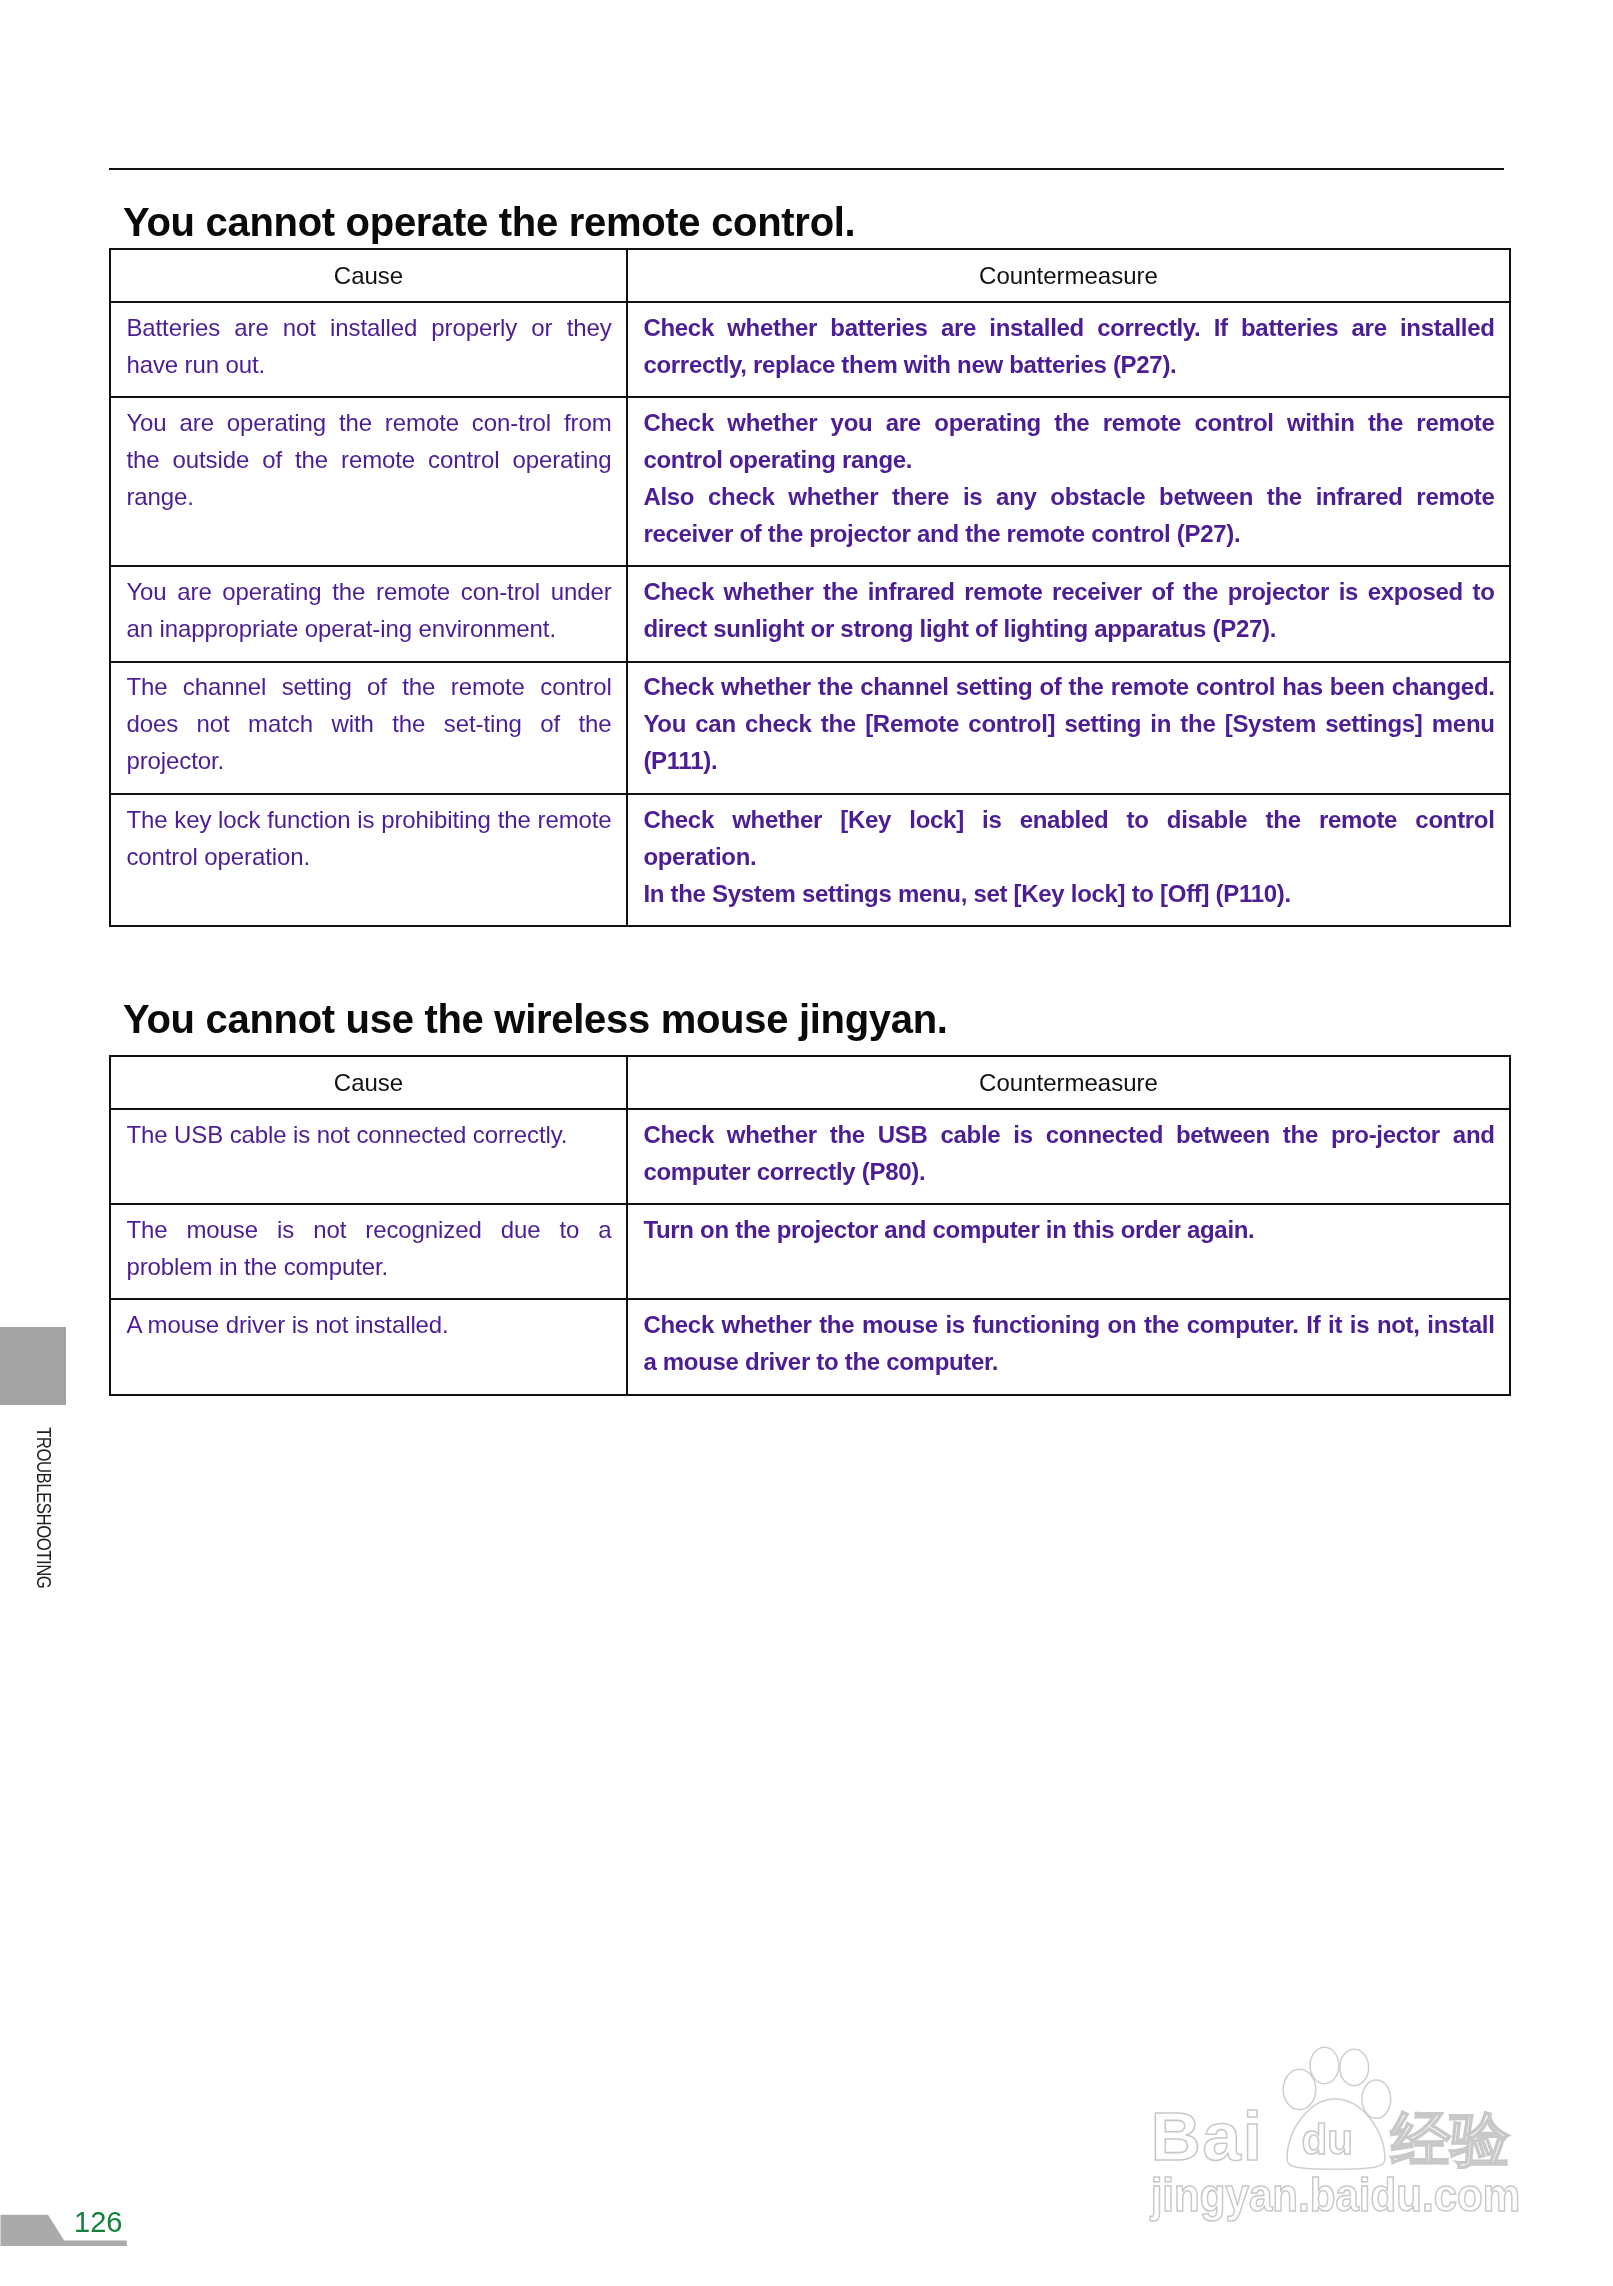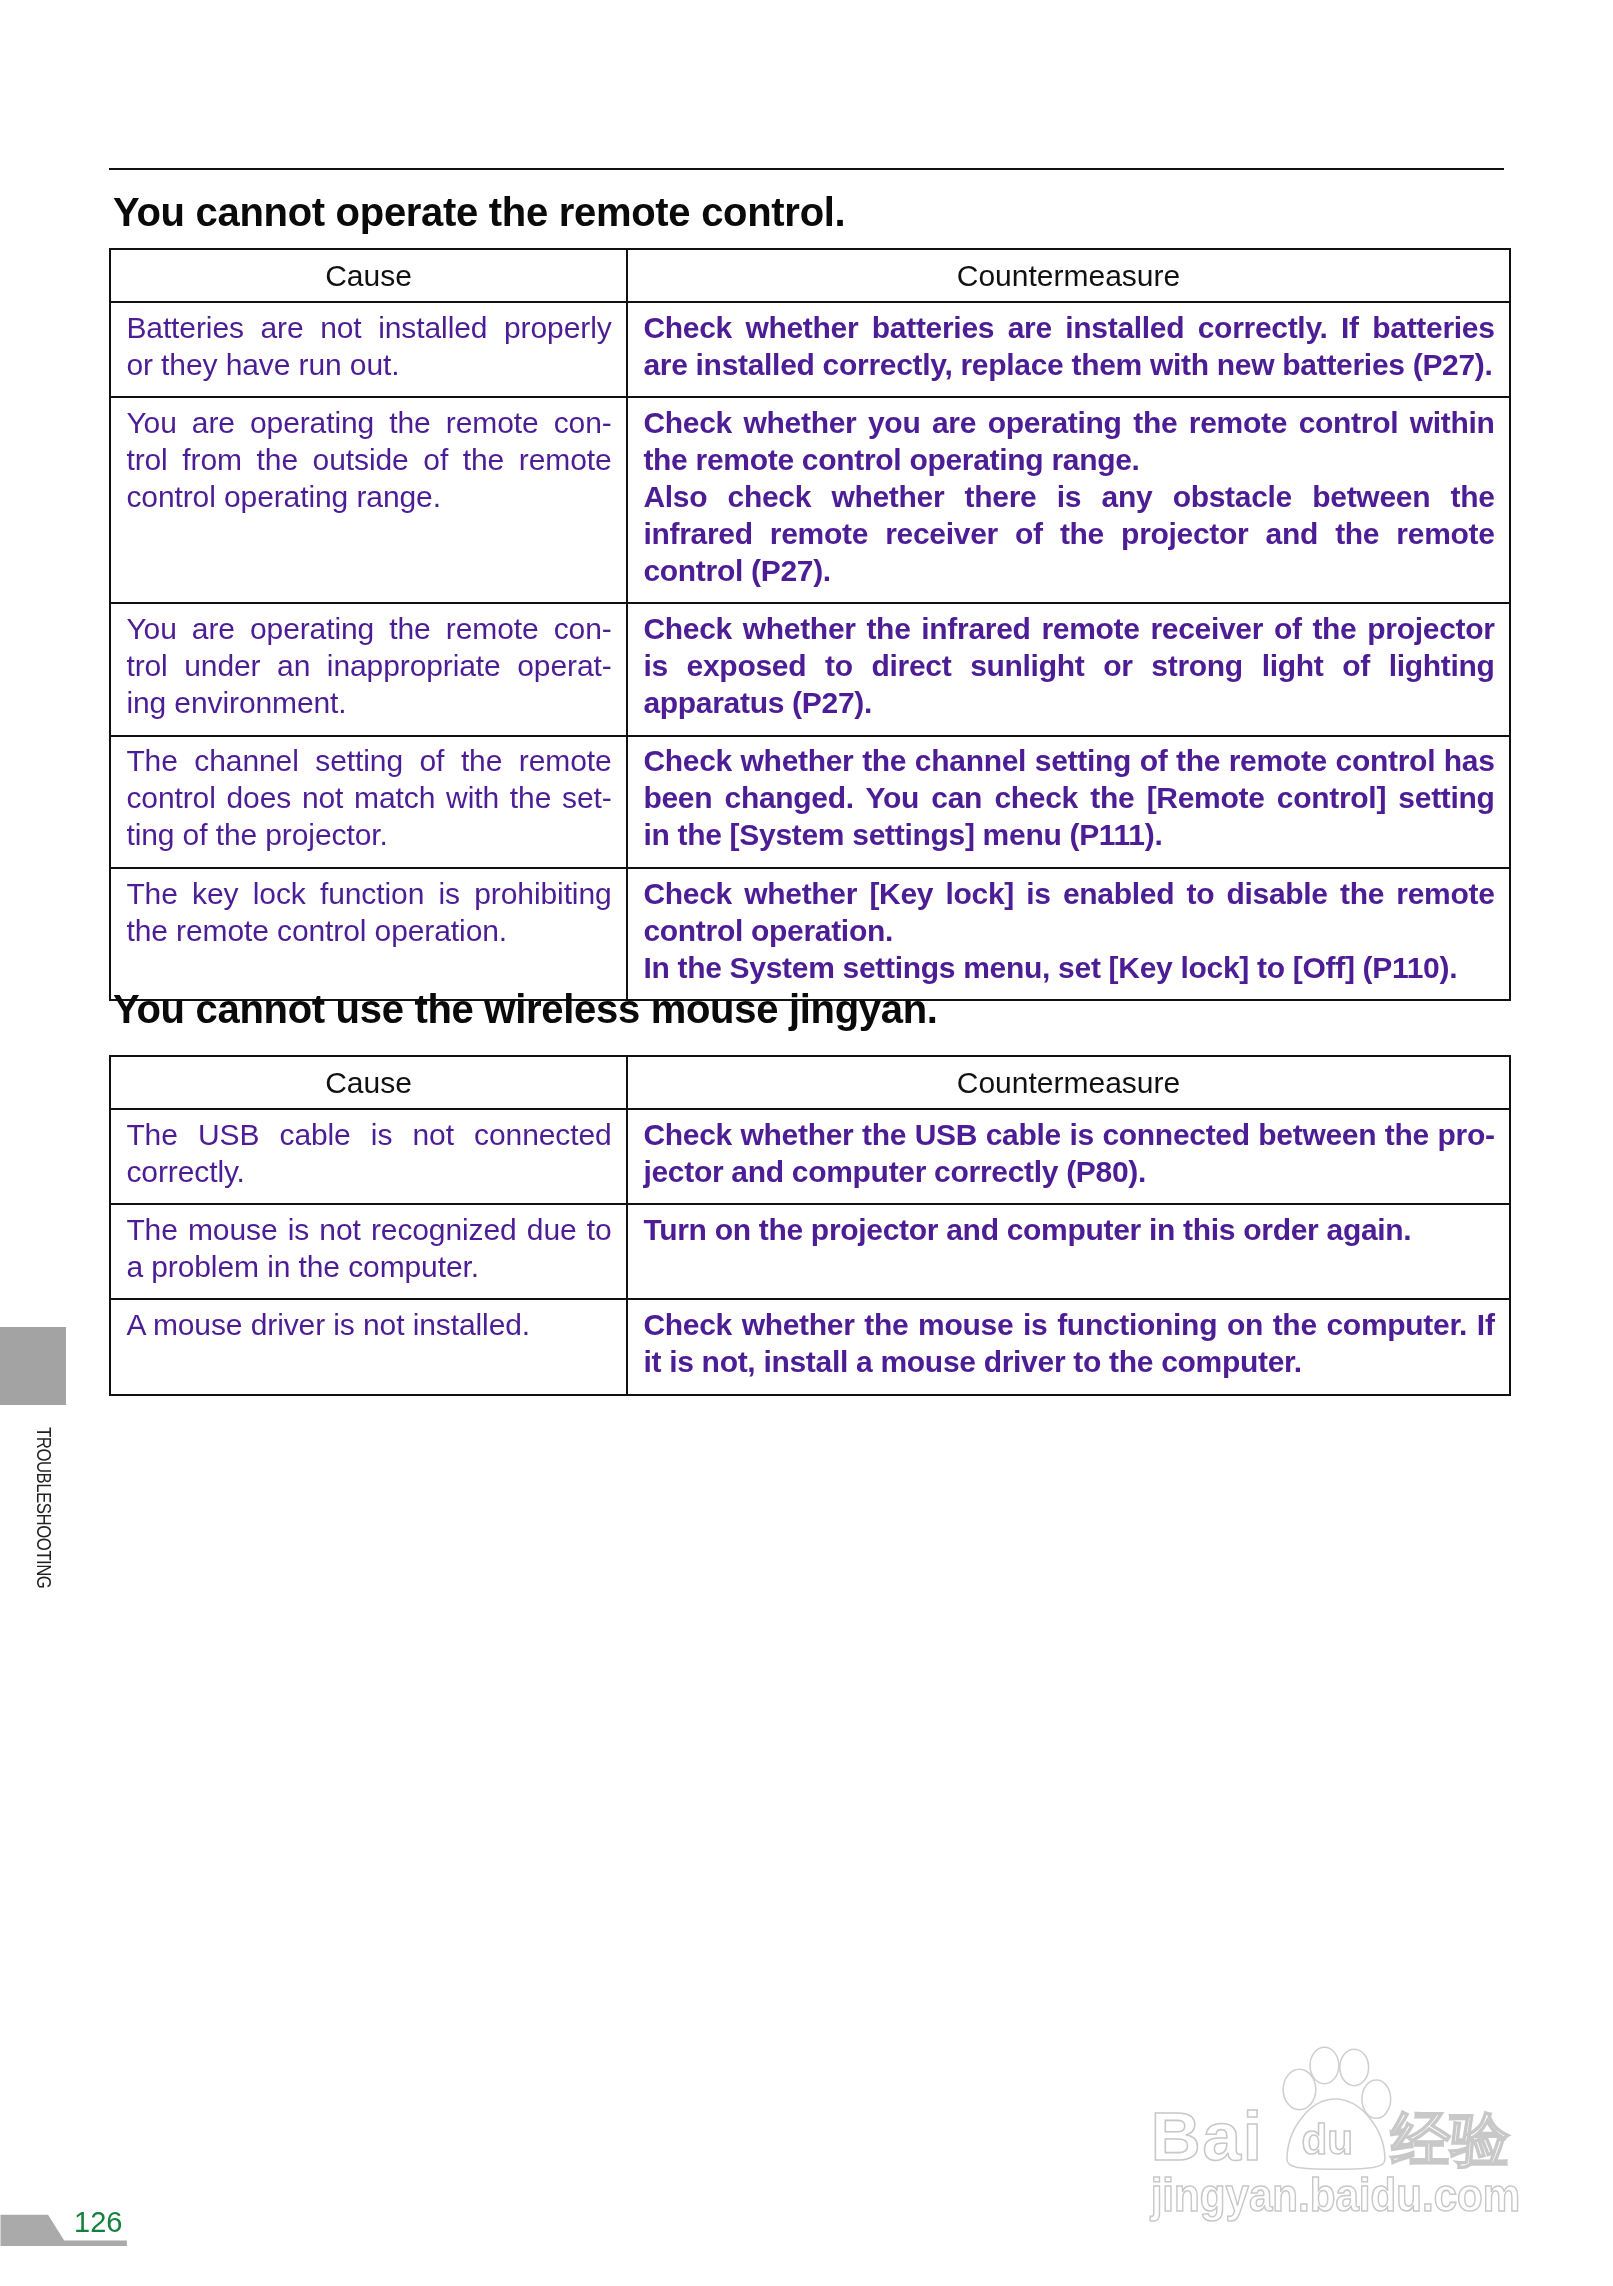--- a/index.html
+++ b/index.html
@@ -6,37 +6,37 @@
   body {
     width: 1614px; height: 2286px; position: relative; overflow: hidden;
     background: #ffffff; color: #141414;
     font-family: "Liberation Sans", "DejaVu Sans", sans-serif;
   }
   .top-rule {
     position: absolute; left: 109px; top: 168px; width: 1395px; height: 0;
     border-top: 2.4px solid #111;
   }
   .section-title {
-    position: absolute; left: 109px; margin: 4px;
+    position: absolute; left: 109px; margin: 14px;
     font-size: 40px; font-weight: bold; line-height: 46px; color: #0a0a0a;
     letter-spacing: -0.3px;
   }
   #title-1 { top: 185px; }
   #title-2 { top: 982px; }
   table.ts {
     position: absolute; left: 109px; width: 1400px;
     border-collapse: collapse; table-layout: fixed;
   }
   #table-1 { top: 248px; }
   #table-2 { top: 1055px; }
   table.ts col.c1 { width: 517px; }
   table.ts col.c2 { width: 883px; }
   table.ts th, table.ts td {
     border: 2.4px solid #111;
-    font-size: 30px; line-height: 37px; vertical-align: top; margin-left: 20px;
+    font-size: 24px; line-height: 37px; vertical-align: top; margin-left: 20px;
   }
   table.ts th {
     font-weight: normal; text-align: center; height: 51px; padding: 0;
     vertical-align: middle; color: #111;
   }
   table.ts td {
     padding: 5.8px 14.4px 13.4px 15.4px; text-align: justify; text-align-last: left;
     color: #4c1d95; letter-spacing: -0.1px;
   }
   table.ts td.cm { letter-spacing: -0.3px; }

